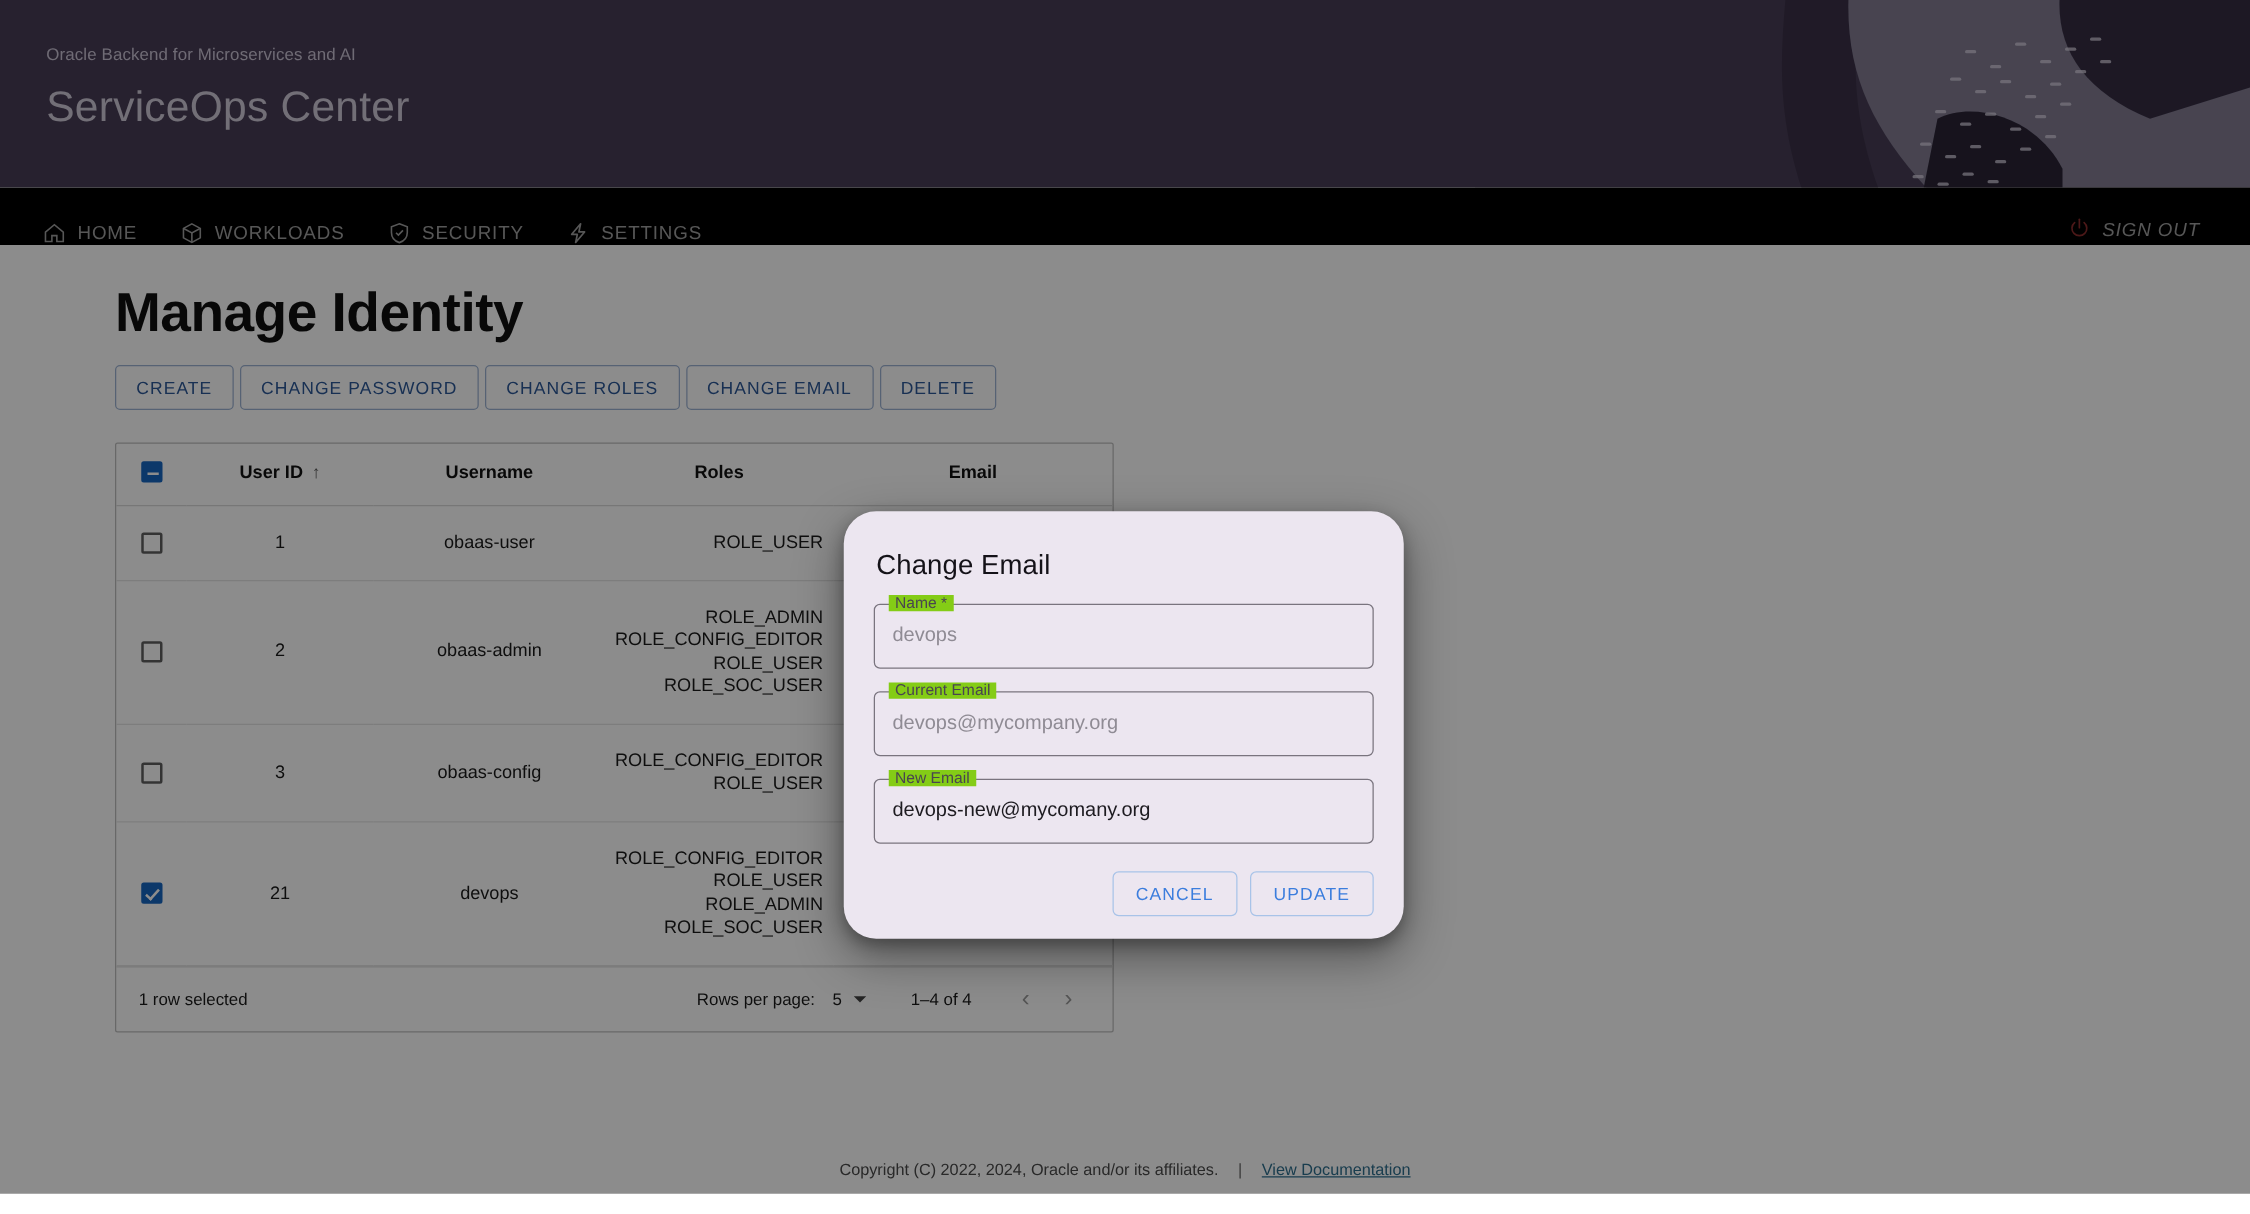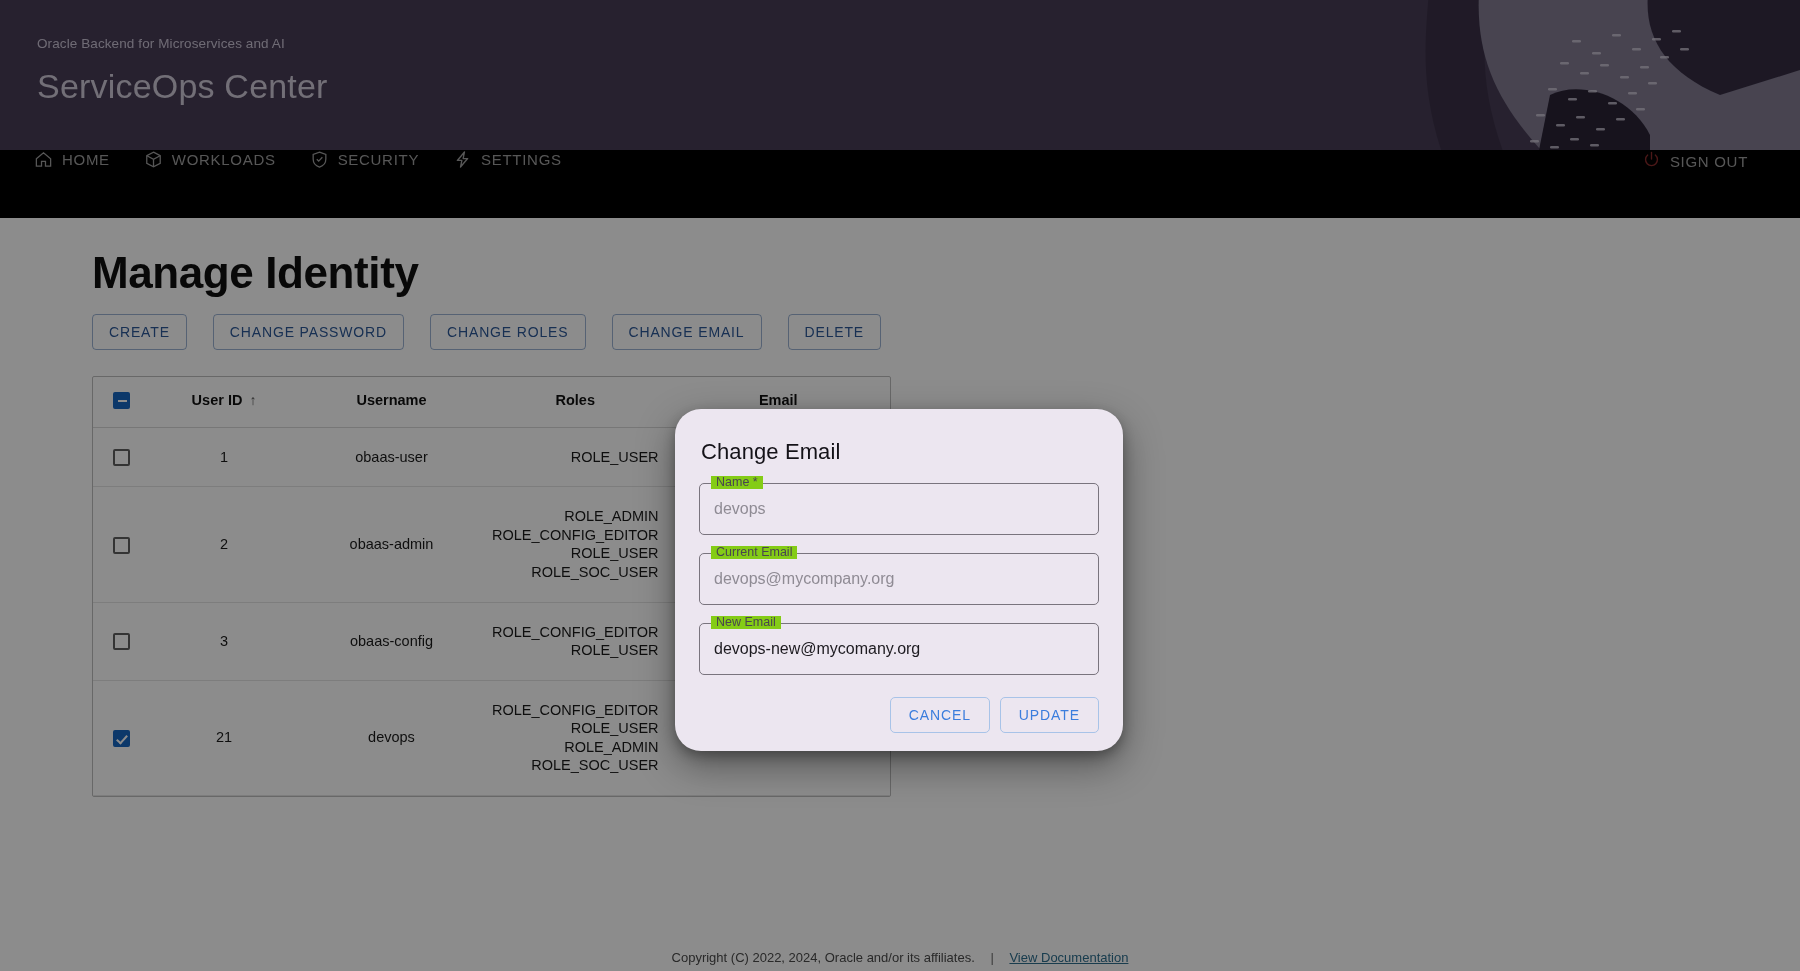--- a/index.html
+++ b/index.html
@@ -32,47 +32,48 @@
     color:#c9c2d4; font-size:13.5px; font-weight:400; letter-spacing:.1px;
     margin:0 0 16px 0;
   }
   .hero-title {
     color:#cfc9d8; font-size:34px; font-weight:400; letter-spacing:.2px;
     margin:0;
   }
 
   
   .navbar {
-    height:68px; background:#000000;
-    display:flex; align-items:flex-start;
-    padding:0 52px 0 34px;
+    height:46px; background:#000000;
+    display:flex; align-items:flex-end;
+    padding:0 40px 0 34px;
     position:relative; z-index:4;
   }
   .nav-left { display:flex; align-items:center; gap:34px; }
   .nav-item {
     display:flex; align-items:center; gap:9px;
     color:#9f9f9f; font-size:15px; letter-spacing:.7px;
     cursor:pointer; text-transform:uppercase;
   }
   .nav-item svg { display:block; }
   .nav-right { margin-left:auto; display:flex; align-items:center; }
   .signout {
     display:flex; align-items:center; gap:9px;
     color:#9f9f9f; font-size:15px; letter-spacing:.7px; cursor:pointer;
     text-transform:uppercase;
+    font-style:italic;
   }
 
   
   .content { background:#ffffff; padding:30px 0 0 92px; height:759px; position:relative; }
   .page-title {
     font-size:44px; font-weight:700; color:#0f0f0f; margin:0 0 16px 0;
     letter-spacing:-0.4px;
   }
 
-  .btn-row { display:flex; gap:26px; margin-bottom:26px; }
+  .btn-row { display:flex; gap:5px; margin-bottom:26px; }
   .mat-btn {
     border:1px solid rgba(35,85,155,.45);
     background:transparent;
     color:#2b5797;
     font-family:"Liberation Sans", sans-serif;
     font-size:14px; letter-spacing:.85px;
     padding:9px 16px; border-radius:4px; cursor:pointer;
     text-transform:uppercase; white-space:nowrap;
   }
 
@@ -376,20 +377,33 @@
                 <div>ROLE_CONFIG_EDITOR</div>
                 <div>ROLE_USER</div>
                 <div>ROLE_ADMIN</div>
                 <div>ROLE_SOC_USER</div>
               </td>
               <td>devops@mycompany.org</td>
             </tr>
           </tbody>
       </table>
 
+      <div class="paginator">
+        <span>1 row selected</span>
+        <div class="pg-right">
+          <span class="pg-label">Rows per page:</span>
+          <span class="pg-select">
+            <span>5</span>
+            <span class="pg-caret"></span>
+          </span>
+          <span class="pg-range">1–4 of 4</span>
+          <span class="pg-arrow">‹</span>
+          <span class="pg-arrow">›</span>
+        </div>
+      </div>
     </div>
 
     <div class="footer">
       <span>Copyright (C) 2022, 2024, Oracle and/or its affiliates.</span>
       <span class="sep">|</span>
       <a href="#">View Documentation</a>
     </div>
   </div>
 </div>
 

